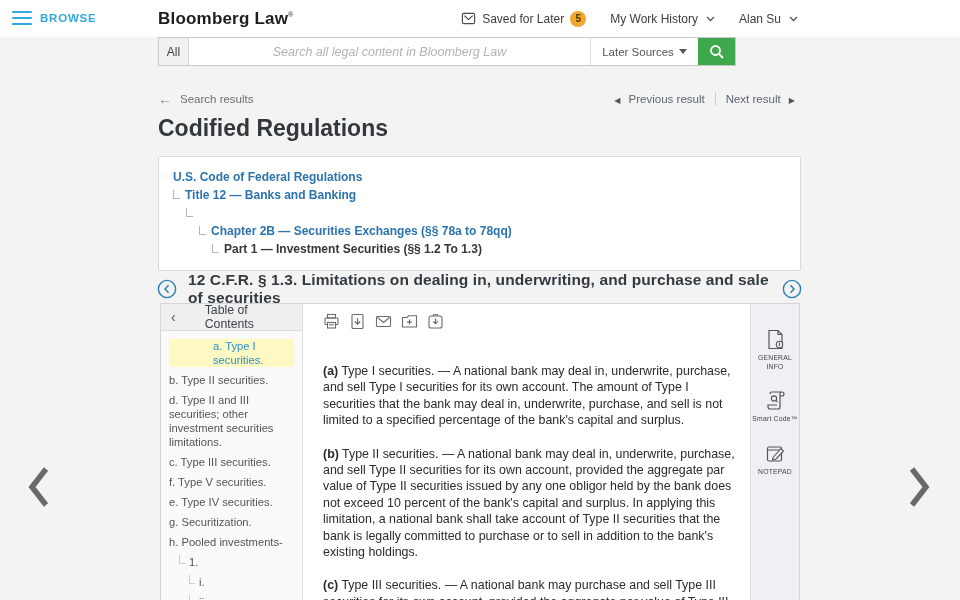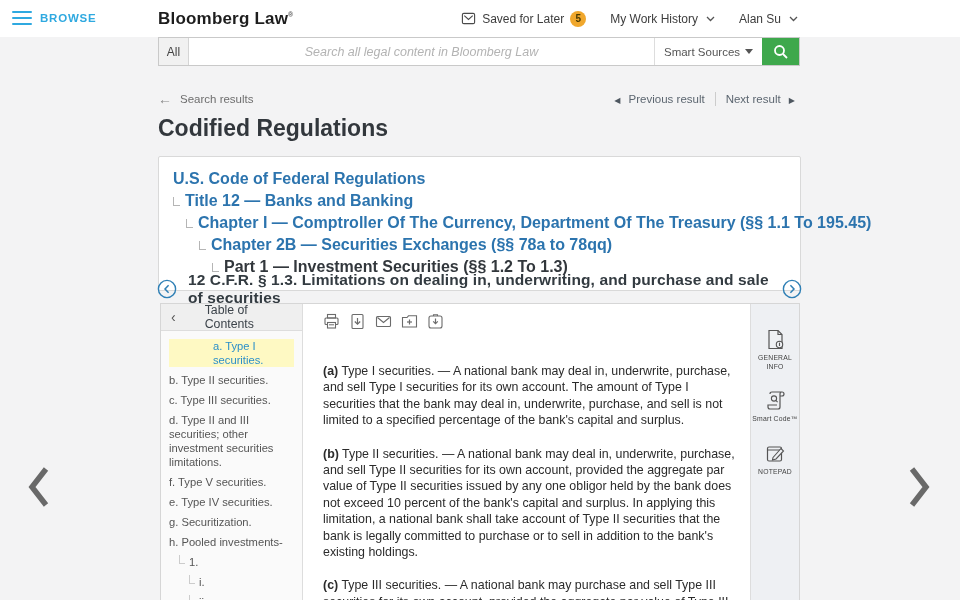--- a/index.html
+++ b/index.html
@@ -19,21 +19,21 @@
   .logo { position:absolute; left:158px; top:9px; font-size:17px; font-weight:bold; color:#1d1d1d; letter-spacing:.2px; }
   .logo sup { font-size:7px; color:#555; }
   .top-right { position:absolute; right:162px; top:0; height:37px; display:flex; align-items:center; gap:24px;
                font-size:12px; color:#3d3d3d; }
   .top-item { display:flex; align-items:center; gap:6px; cursor:pointer; }
   .badge { width:16px; height:16px; border-radius:50%; background:#f0a72c; color:#4a3a00;
            font-size:10px; font-weight:bold; display:flex; align-items:center; justify-content:center; }
   .caret-down { display:inline-block; margin-left:2px; }
 
   
-  .search-row { position:absolute; left:158px; top:37px; width:642px; height:29px; display:flex;
+  .search-row { position:absolute; left:158px; top:37px; width:578px; height:29px; display:flex;
                 background:#fff; border:1px solid #c9c9c9; }
   .all-box { width:30px; background:#f1f1f1; border-right:1px solid #d5d5d5; font-size:12px; color:#444;
              display:flex; align-items:center; justify-content:center; cursor:pointer; }
   .search-input { flex:1; border:none; outline:none; padding:0 12px; font-size:12.5px;
                   font-family:"Liberation Sans",sans-serif; color:#333;text-align:center; }
   .search-input::placeholder { color:#b3b3b3; font-style:italic; }
   .select-sources { width:108px; border-left:1px solid #ddd; font-size:11.5px; color:#555;
                     display:flex; align-items:center; justify-content:center; gap:5px; cursor:pointer; }
   .search-btn { width:37px; background:#3ea84c; border:none; display:flex; align-items:center;
                 justify-content:center; cursor:pointer; }
@@ -45,21 +45,21 @@
   .back-arrow { color:#8a8a8a; font-size:14px; }
   .result-nav { display:flex; align-items:center; color:#5c6670; }
   .result-nav .tri { font-size:8px; color:#4e5760; margin:0 5px; }
   .result-divider { width:1px; height:14px; background:#ccc; margin:0 10px; }
 
   .page-title { position:absolute; left:158px; top:115px; font-size:23px; color:#32373c; }
 
   
   .hier-card { position:absolute; left:158px; top:156px; width:643px; background:#fff;
                border:1px solid #d9d9d9; border-radius:2px; padding:9px 14px 10px; }
-  .h-row { margin:4px 0; font-size:16px; font-weight:bold; white-space:nowrap; }
+  .h-row { margin:4px 0; font-size:12px; font-weight:bold; white-space:nowrap; }
   .h-row.indented { margin-left:calc((var(--lvl) - 1) * 13px); }
   .h-conn { display:none; }
   .h-row.indented .h-conn { display:inline-block; width:7px; height:9px;
             border-left:1px solid #b5b5b5; border-bottom:1px solid #b5b5b5; margin-right:5px; }
   .h-link { color:#2c74ae; cursor:pointer; }
   .h-row.current .h-link { color:#32373c; cursor:default; }
 
   
   .section-bar { position:absolute; left:157px; top:271px; width:645px; display:flex;
                  align-items:center; gap:11px; }
@@ -134,21 +134,21 @@
         <polyline points="1,1 4.5,4.5 8,1" fill="none" stroke="#555" stroke-width="1.3"></polyline>
       </svg>
     </div>
   </div>
 </div>
 
 <div class="search-row">
   <div class="all-box">All</div>
   <input class="search-input" type="text" placeholder="Search all legal content in Bloomberg Law" style="">
   <div class="select-sources">
-    <span>Smart Sources</span>
+    <span>Later Sources</span>
     <svg width="8" height="5" viewBox="0 0 8 5">
       <polygon points="0,0 8,0 4,5" fill="#555"></polygon>
     </svg>
   </div>
   <button class="search-btn">
     <svg width="16" height="16" viewBox="0 0 16 16">
       <circle cx="6.5" cy="6.5" r="4.5" fill="none" stroke="#fff" stroke-width="1.8"></circle>
       <line x1="10" y1="10" x2="14" y2="14" stroke="#fff" stroke-width="1.8"></line>
     </svg>
   </button>
@@ -178,21 +178,21 @@
 
     <div class="h-row">
       <a class="h-link">U.S. Code of Federal Regulations</a>
     </div>
 
     <div class="h-row indented" style="--lvl: 1;">
       <span class="h-conn"></span><a class="h-link">Title 12 — Banks and Banking</a>
     </div>
 
     <div class="h-row indented" style="--lvl: 2;">
-      <span class="h-conn"></span><a class="h-link">Chapter I — Comptroller Of The Currency, Department Of The Treasury (§§ 1.1 To 195.45)</a>
+      <span class="h-conn"></span>
     </div>
 
     <div class="h-row indented" style="--lvl: 3;">
       <span class="h-conn"></span><a class="h-link">Chapter 2B — Securities Exchanges (§§ 78a to 78qq)</a>
     </div>
 
     <div class="h-row indented current" style="--lvl: 4;">
       <span class="h-conn"></span><a class="h-link">Part 1 — Investment Securities (§§ 1.2 To 1.3)</a>
     </div>
   </div>
@@ -220,25 +220,25 @@
 
         <div class="toc-item selected">
           <span class="t-label">a. Type I securities.</span>
         </div>
 
         <div class="toc-item">
           <span class="t-label">b. Type II securities.</span>
         </div>
 
         <div class="toc-item">
+          <span class="t-label">d. Type II and III securities; other investment securities limitations.</span>
+        </div>
+
+        <div class="toc-item">
           <span class="t-label">c. Type III securities.</span>
-        </div>
-
-        <div class="toc-item">
-          <span class="t-label">d. Type II and III securities; other investment securities limitations.</span>
         </div>
 
         <div class="toc-item">
           <span class="t-label">f. Type V securities.</span>
         </div>
 
         <div class="toc-item">
           <span class="t-label">e. Type IV securities.</span>
         </div>
 

